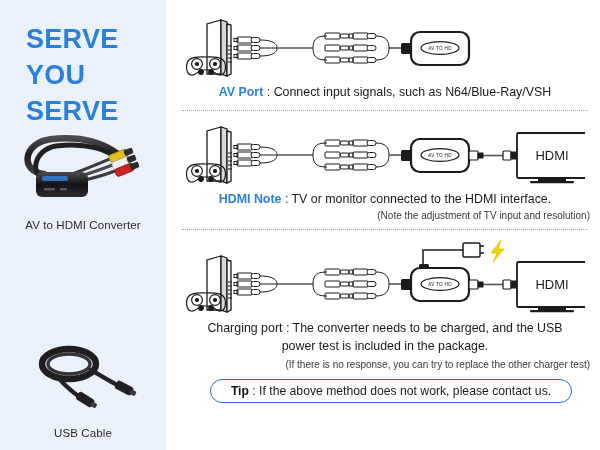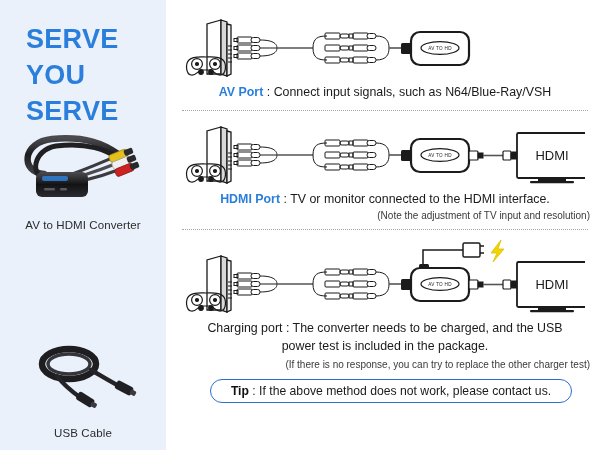--- a/index.html
+++ b/index.html
@@ -318,21 +318,21 @@
 
         <g>
           <rect x="332" y="14" width="70" height="45" rx="1.5" fill="#fff" stroke="#1b1b1b" stroke-width="1.8"></rect>
           <rect x="353" y="59" width="28" height="4" rx="1" fill="#1b1b1b"></rect>
           <rect x="345" y="62" width="44" height="2.2" rx="1" fill="#1b1b1b"></rect>
           <text x="367" y="41" text-anchor="middle" font-family="'Liberation Sans',sans-serif" font-size="13" fill="#1b1b1b">HDMI</text>
         </g>
       </svg>
 
       <div class="cap">
-        <span class="kw">HDMI Port</span><span> : </span><span>TV or monitor connected to the HDMI interface.</span>
+        <span class="kw">HDMI Note</span><span> : </span><span>TV or monitor connected to the HDMI interface.</span>
       </div>
       <div class="cap2">(Note the adjustment of TV input and resolution)</div>
     </div>
 
     <div class="sep" style="margin-top:8px;"></div>
 
     <div class="row" style="padding-top:6px;">
       <svg class="diagram" width="400" height="84" viewBox="0 0 400 84">
         <g fill="none" stroke="#1b1b1b" stroke-width="1.3">
           <path d="M22 24 L22 74 L36 74 L36 20 Z"></path>

